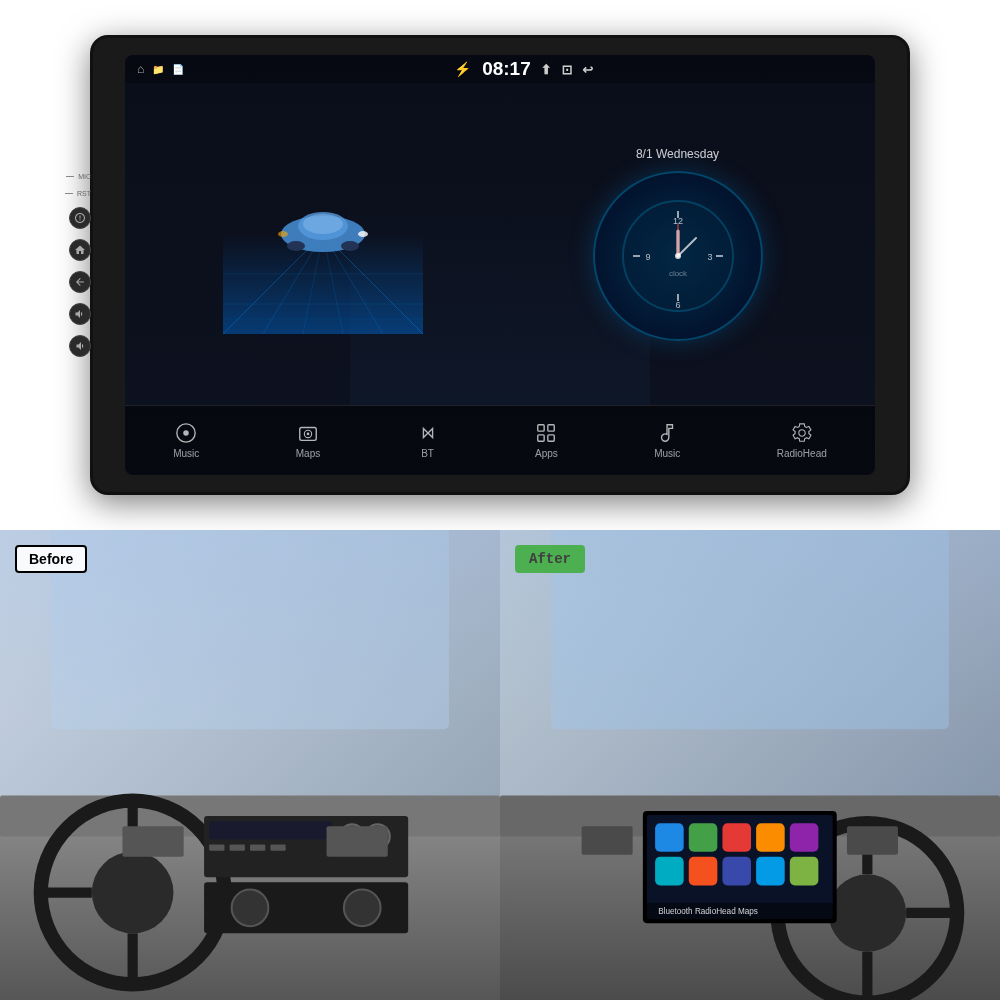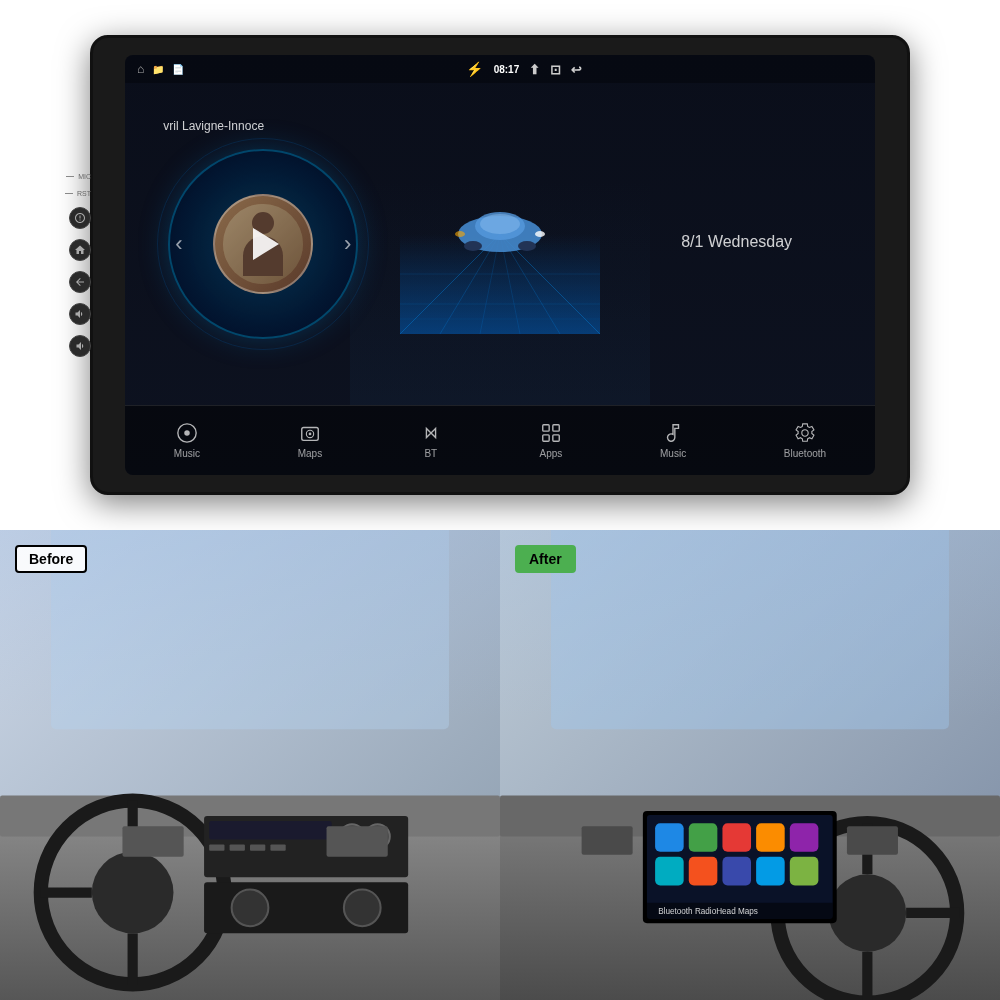--- a/index.html
+++ b/index.html
@@ -279,21 +279,21 @@
     .clock-widget {
       width: 200px;
       display: flex;
       flex-direction: column;
       align-items: center;
       gap: 5px;
     }
 
     .date-text {
       color: rgba(255,255,255,0.8);
-      font-size: 16px;
+      font-size: 12px;
       margin-bottom: 5px;
     }
 
     .clock-circle {
       width: 170px;
       height: 170px;
       border-radius: 50%;
       border: 2px solid rgba(0,150,200,0.4);
       background: radial-gradient(circle, rgba(0,80,120,0.5) 0%, rgba(0,20,50,0.8) 70%);
       display: flex;
@@ -352,22 +352,23 @@
       font-size: 14px;
       font-weight: bold;
       color: #000;
       border: 2px solid #000;
       z-index: 10;
       background: rgba(255,255,255,0.9);
     }
 
     .photo-label.after {
       background: #4caf50;
-      color: #000000;
+      color: #404040;
       border-color: #4caf50;
+      font-family: Liberation Mono, monospace;
     }
 
     
     .car-photo {
       width: 100%;
       height: 100%;
       position: relative;
     }
 
     
@@ -446,52 +447,33 @@
       <div class="status-bar">
         <div class="status-left">
 
           <span class="status-icon">⌂</span>
 
           <span class="status-icon" style="font-size:10px;">📁</span>
           <span class="status-icon" style="font-size:10px;">📄</span>
         </div>
         <div class="status-center">
           <span style="font-size:14px;">⚡</span>
-          <span style="font-size:10px;color:#fff;">08:17</span>
+          <span style="font-size:19px;color:#fff;">08:17</span>
           <span>⬆</span>
           <span>⊡</span>
           <span>↩</span>
         </div>
         <div class="status-right">
         </div>
       </div>
 
       <div class="main-content">
 
         <div class="city-bg"></div>
 
-        <div class="music-widget">
-          <div class="song-title">vril Lavigne-Innoce</div>
-          <div class="music-circle-outer">
-            <div class="nav-arrow nav-arrow-left">‹</div>
-            <div class="album-art">
-              <div class="album-art-inner">
-
-                <div style="display:flex;flex-direction:column;align-items:center;">
-                  <div class="person-head"></div>
-                  <div class="person-body"></div>
-                </div>
-                <div class="play-btn-overlay">
-                  <div class="play-triangle"></div>
-                </div>
-              </div>
-            </div>
-            <div class="nav-arrow nav-arrow-right">›</div>
-          </div>
-        </div>
 
         <div class="car-center">
 
           <svg width="200" height="180" viewBox="0 0 200 180">
 
             <defs>
               <linearGradient id="roadGrad" x1="0%" y1="0%" x2="0%" y2="100%">
                 <stop offset="0%" style="stop-color:rgba(0,100,200,0);"></stop>
                 <stop offset="100%" style="stop-color:rgba(0,100,200,0.5);"></stop>
               </linearGradient>
@@ -520,20 +502,47 @@
               <ellipse cx="72" cy="62" rx="9" ry="5" fill="#223355"></ellipse>
 
               <ellipse cx="85" cy="50" rx="5" ry="3" fill="#ffffff" opacity="0.8"></ellipse>
               <ellipse cx="5" cy="50" rx="5" ry="3" fill="#ffaa00" opacity="0.6"></ellipse>
             </g>
           </svg>
         </div>
 
         <div class="clock-widget">
           <div class="date-text">8/1 Wednesday</div>
+          <div class="clock-circle">
+
+            <svg class="clock-svg" viewBox="0 0 120 120">
+
+              <circle cx="60" cy="60" r="55" fill="none" stroke="rgba(0,150,200,0.3)" stroke-width="2"></circle>
+              <circle cx="60" cy="60" r="50" fill="rgba(0,30,60,0.5)"></circle>
+
+              <line x1="60" y1="15" x2="60" y2="22" stroke="rgba(255,255,255,0.6)" stroke-width="2"></line>
+              <text x="60" y="28" text-anchor="middle" fill="rgba(255,255,255,0.7)" font-size="9">12</text>
+              <line x1="105" y1="60" x2="98" y2="60" stroke="rgba(255,255,255,0.6)" stroke-width="2"></line>
+              <text x="92" y="64" text-anchor="middle" fill="rgba(255,255,255,0.7)" font-size="9">3</text>
+              <line x1="60" y1="105" x2="60" y2="98" stroke="rgba(255,255,255,0.6)" stroke-width="2"></line>
+              <text x="60" y="112" text-anchor="middle" fill="rgba(255,255,255,0.7)" font-size="9">6</text>
+              <line x1="15" y1="60" x2="22" y2="60" stroke="rgba(255,255,255,0.6)" stroke-width="2"></line>
+              <text x="30" y="64" text-anchor="middle" fill="rgba(255,255,255,0.7)" font-size="9">9</text>
+
+              <line x1="60" y1="60" x2="60" y2="35" stroke="rgba(255,255,255,0.9)" stroke-width="3" stroke-linecap="round"></line>
+
+              <line x1="60" y1="60" x2="78" y2="42" stroke="rgba(255,255,255,0.7)" stroke-width="2" stroke-linecap="round"></line>
+
+              <line x1="60" y1="60" x2="60" y2="28" stroke="#ff4444" stroke-width="1" stroke-linecap="round"></line>
+
+              <circle cx="60" cy="60" r="3" fill="rgba(255,255,255,0.8)"></circle>
+
+              <text x="60" y="80" text-anchor="middle" fill="rgba(255,255,255,0.4)" font-size="8">clock</text>
+            </svg>
+          </div>
         </div>
 
       </div>
 
       <div class="bottom-nav">
 
         <div class="nav-item">
           <svg width="22" height="22" viewBox="0 0 24 24">
               <circle cx="12" cy="12" r="10" fill="none" stroke="rgba(255,255,255,0.7)" stroke-width="1.5"></circle>
               <circle cx="12" cy="12" r="3" fill="rgba(255,255,255,0.7)"></circle>
@@ -571,21 +580,21 @@
           <svg width="22" height="22" viewBox="0 0 24 24">
               <path d="M12 3v10.55A4 4 0 1 0 14 17V7h4V3h-6z" fill="none" stroke="rgba(255,255,255,0.7)" stroke-width="1.5"></path>
             </svg>
           <span class="nav-label">Music</span>
         </div>
 
         <div class="nav-item">
           <svg width="22" height="22" viewBox="0 0 24 24">
               <path d="M12 15.5A3.5 3.5 0 0 1 8.5 12 3.5 3.5 0 0 1 12 8.5a3.5 3.5 0 0 1 3.5 3.5 3.5 3.5 0 0 1-3.5 3.5m7.43-2.92c.04-.34.07-.68.07-1.08s-.03-.73-.07-1.08l2.32-1.82-2.21-3.82-2.73 1.1a8 8 0 0 0-1.87-1.09L14.5 2h-5l-.45 2.79a8 8 0 0 0-1.87 1.09L4.45 4.78l-2.21 3.82 2.32 1.82c-.04.35-.08.69-.08 1.08s.04.73.08 1.08L2.24 14.4l2.21 3.82 2.73-1.1c.58.43 1.21.79 1.87 1.09L9.5 21h5l.45-2.79c.66-.3 1.29-.66 1.87-1.09l2.73 1.1 2.21-3.82-2.33-1.82z" fill="none" stroke="rgba(255,255,255,0.7)" stroke-width="1.2"></path>
             </svg>
-          <span class="nav-label">Bluetooth</span>
+          <span class="nav-label">RadioHead</span>
         </div>
 
       </div>
     </div>
   </div>
 </div>
 
 <div class="bottom-section">
 
   <div class="photo-container before-photo car-photo">

